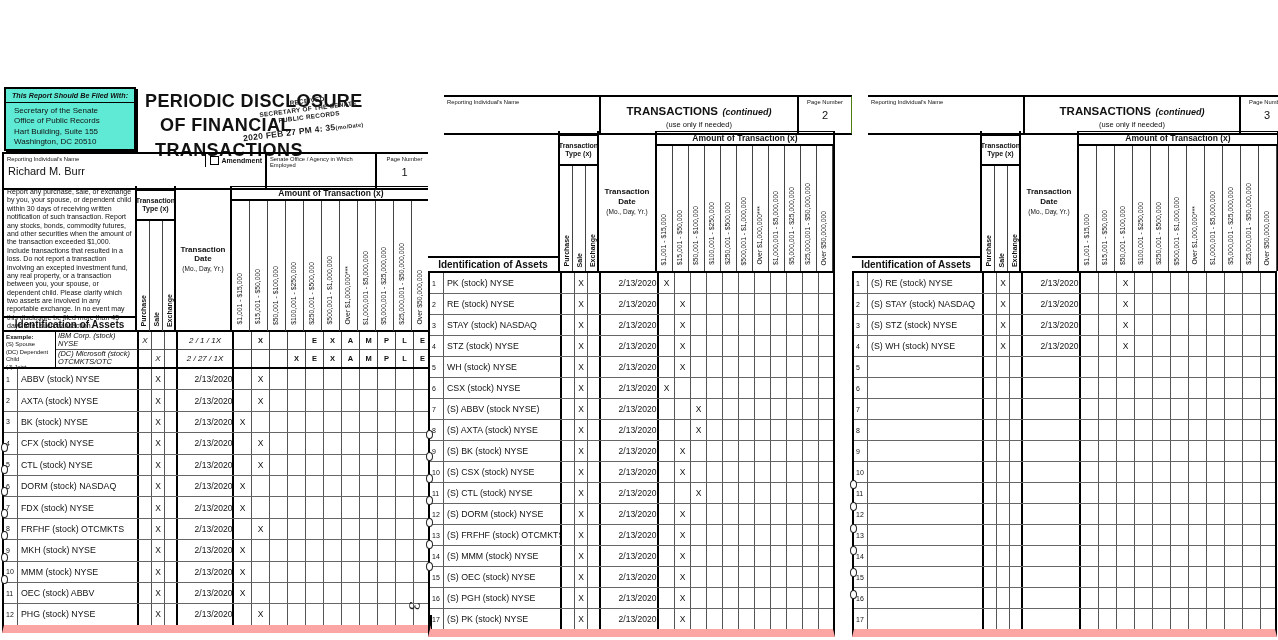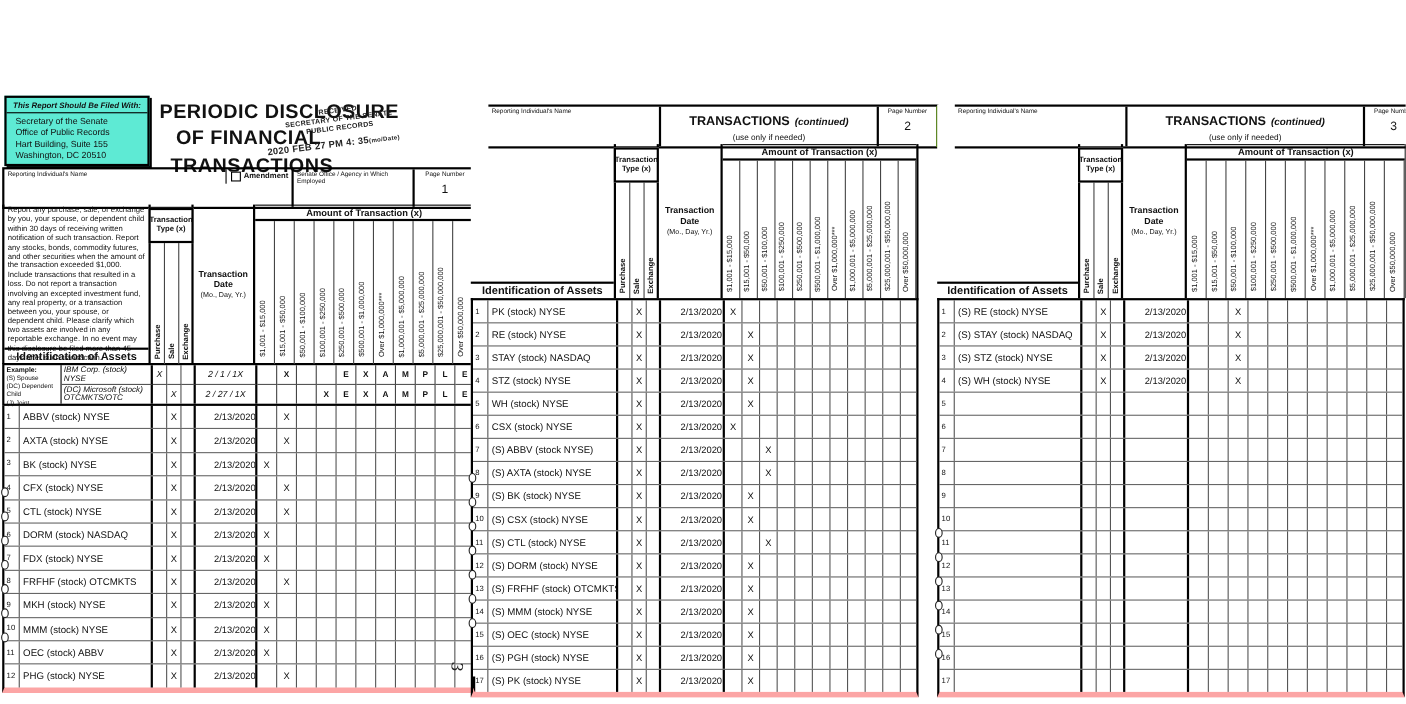--- a/index.html
+++ b/index.html
@@ -76,21 +76,21 @@
   .ex-key{grid-row:1/3;border-right:1px solid #000;font-size:5.8px;line-height:1.3;padding:1px 0 0 2px;}
   .ex-key .ek-title{font-weight:bold;font-size:6.2px;}
   .ex-cell{border-right:1px solid #555;border-bottom:1px solid #555;display:flex;align-items:center;overflow:hidden;}
   .ex-cell.r2{border-bottom:none;}
   .ex-asset{font-size:7.4px;font-style:italic;padding-left:2px;border-right:2px solid #000;line-height:1.1;}
   .ex-mark{justify-content:center;font-size:8px;font-style:italic;}
   .ex-me{border-right:2px solid #000;}
   .ex-date{justify-content:center;font-size:8px;font-style:italic;border-right:2px solid #000;}
   .ex-amt{justify-content:center;font-size:7.5px;font-weight:bold;border-right:1px solid #444;}
 
-  .tbody{border-left:2px solid #000;border-right:2px solid #000;border-bottom:5px solid #fca5a5;}
+  .tbody{border-left:2px solid #000;border-right:2px solid #000;border-bottom:8px solid #fca5a5;}
   #page2 .tbody, #page3 .tbody{border-top:2px solid #000;}
   .trow{display:grid;grid-template-columns:14px calc(var(--aw) - 14px) 13px 13px 13px var(--dw) repeat(11,var(--amw));height:var(--rh);border-bottom:1px solid #666;}
   .trow:last-child{border-bottom:none;}
   .trow > div{display:flex;align-items:center;overflow:hidden;border-right:1px solid #555;}
   .c-num{font-size:7px;padding-left:2px;}
   .c-asset{font-size:8.8px;padding-left:3px;white-space:nowrap;border-right:2px solid #000 !important;}
   .c-mark{justify-content:center;font-size:8.5px;}
   .c-me{border-right:2px solid #000 !important;}
   .c-date{justify-content:center;font-size:8.5px;border-right:2px solid #000 !important;padding-left:17px;}
   .c-amt{justify-content:center;font-size:8.5px;border-right:1px solid #444;}
@@ -134,20 +134,21 @@
       <div class="dt"><span>2020 FEB 27  PM 4: 35</span><small>(mo/Date)</small></div>
     </div>
 
     <div class="name-row">
       <div class="name-cell">
         <div class="tiny-label">Reporting Individual's Name</div>
         <div class="amendment">
           <span class="cbox"></span>
           <span>Amendment</span>
         </div>
+        <div class="name-value">Richard M. Burr</div>
       </div>
       <div class="name-cell">
         <div class="tiny-label">Senate Office / Agency in Which Employed</div>
       </div>
       <div class="pagenum-cell">
         <div class="tiny-label" style="padding-left:0;">Page Number</div>
         <div class="pn">1</div>
       </div>
     </div>
 

